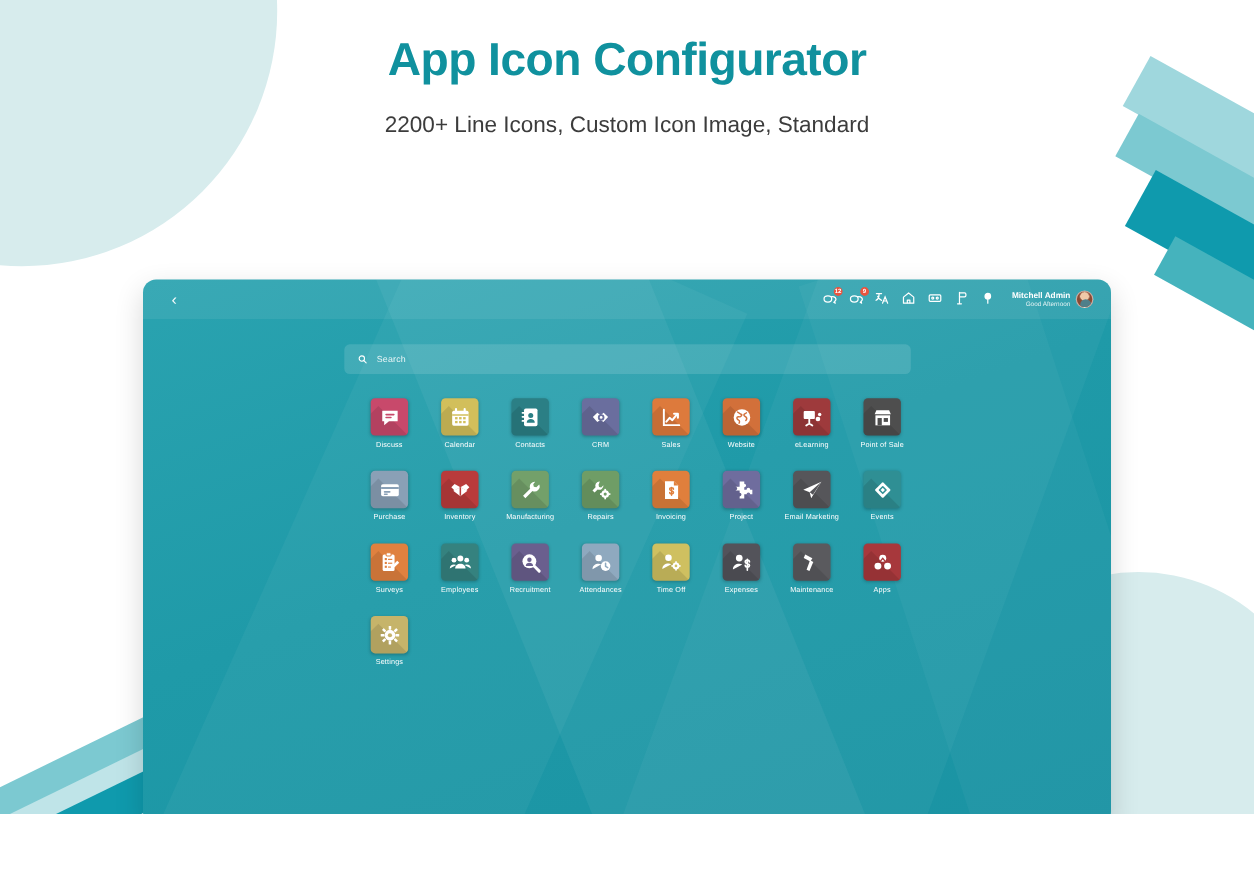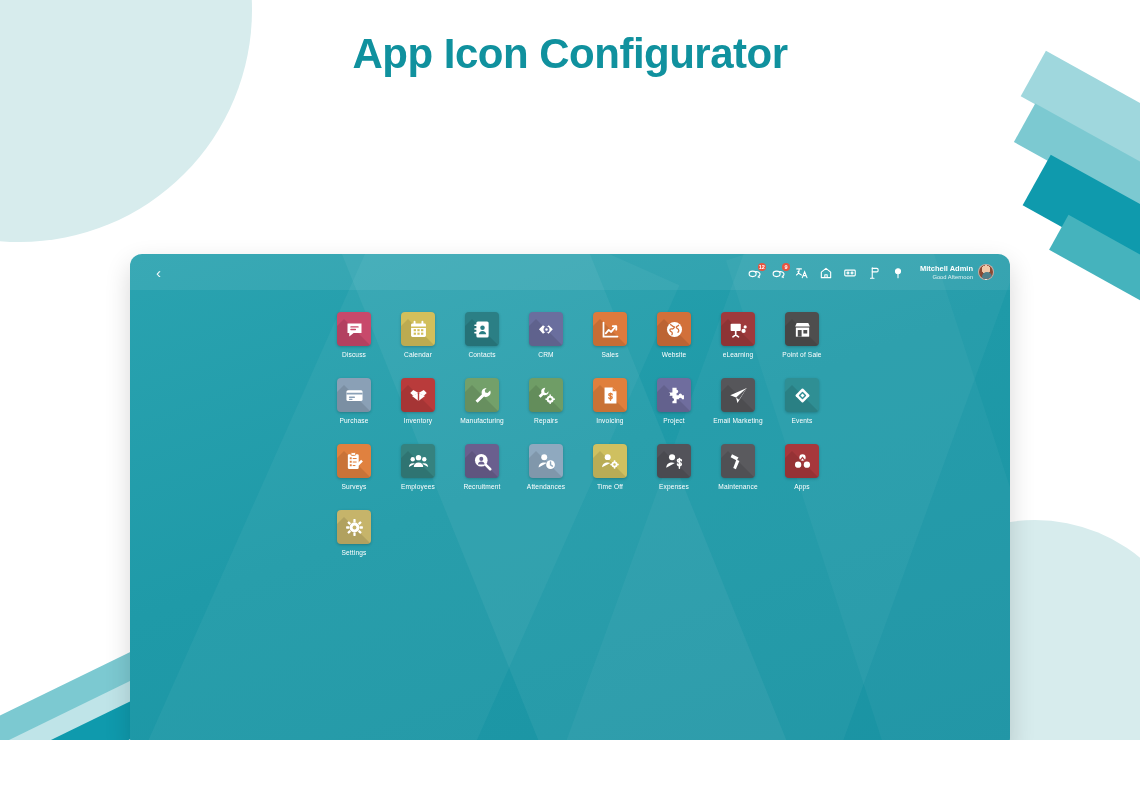--- a/index.html
+++ b/index.html
@@ -95,21 +95,21 @@
     background: rgba(255,255,255,0.07);
     display: flex; align-items: center;
     padding: 0 16px 0 26px;
     z-index: 2;
   }
   .back-chevron {
     color: #ffffff; font-size: 15px; line-height: 1;
     opacity: 0.95; cursor: pointer;
   }
   .topbar-right {
-    margin-left: auto; display: flex; align-items: flex-end; gap: 9px;
+    margin-left: auto; display: flex; align-items: flex-start; gap: 9px;
   }
   .sys-icon {
     position: relative;
     width: 15px; height: 15px;
     display: flex; align-items: center; justify-content: center;
     color: #ffffff; cursor: pointer;
   }
   .sys-icon svg { display: block; }
   .badge {
     position: absolute; top: -3px; right: -4px;
@@ -214,20 +214,21 @@
   <div class="deco stripe sr3"></div>
   <div class="deco stripe sr4"></div>
   <div class="deco stripe sl1"></div>
   <div class="deco stripe sl2"></div>
   <div class="deco stripe sl3"></div>
   <div class="deco stripe sl4"></div>
 
   <div class="header">
     <div class="title">App Icon Configurator</div>
     <div class="subtitle">
+      <div>2200+ Line Icons, Custom Icon Image, Standard</div>
     </div>
   </div>
 
   <div class="window">
     <div class="facet f1"></div>
     <div class="facet f2"></div>
     <div class="facet f3"></div>
     <div class="facet f4"></div>
 
     <div class="topbar">
@@ -290,20 +291,31 @@
         <div class="user-block">
           <div class="user-text">
             <div class="user-name">Mitchell Admin</div>
             <div class="user-greeting">Good Afternoon</div>
           </div>
           <div class="avatar"></div>
         </div>
       </div>
     </div>
 
+    <div class="search-wrap">
+      <div class="search-box">
+        <span class="search-icon">
+          <svg width="9" height="9" viewBox="0 0 24 24" fill="none" stroke="#fff" stroke-width="2.6" stroke-linecap="round">
+            <circle cx="10.5" cy="10.5" r="6.5"></circle>
+            <path d="M15.4 15.4 21 21"></path>
+          </svg>
+        </span>
+        <span class="search-placeholder">Search</span>
+      </div>
+    </div>
 
     <div class="grid" id="app-grid">
         <div class="app">
           <div class="tile" style="background: rgb(200, 73, 107);">
             <svg width="21" height="21" viewBox="0 0 24 24">
               <path d="M4 5h16v11H11l-5 4v-4H4z" fill="#fff"></path>
               <path d="M8 9h8M8 12h5" stroke="#c8496b" stroke-width="1.7" stroke-linecap="round"></path>
             </svg>
           </div>
           <div class="app-label">Discuss</div>

